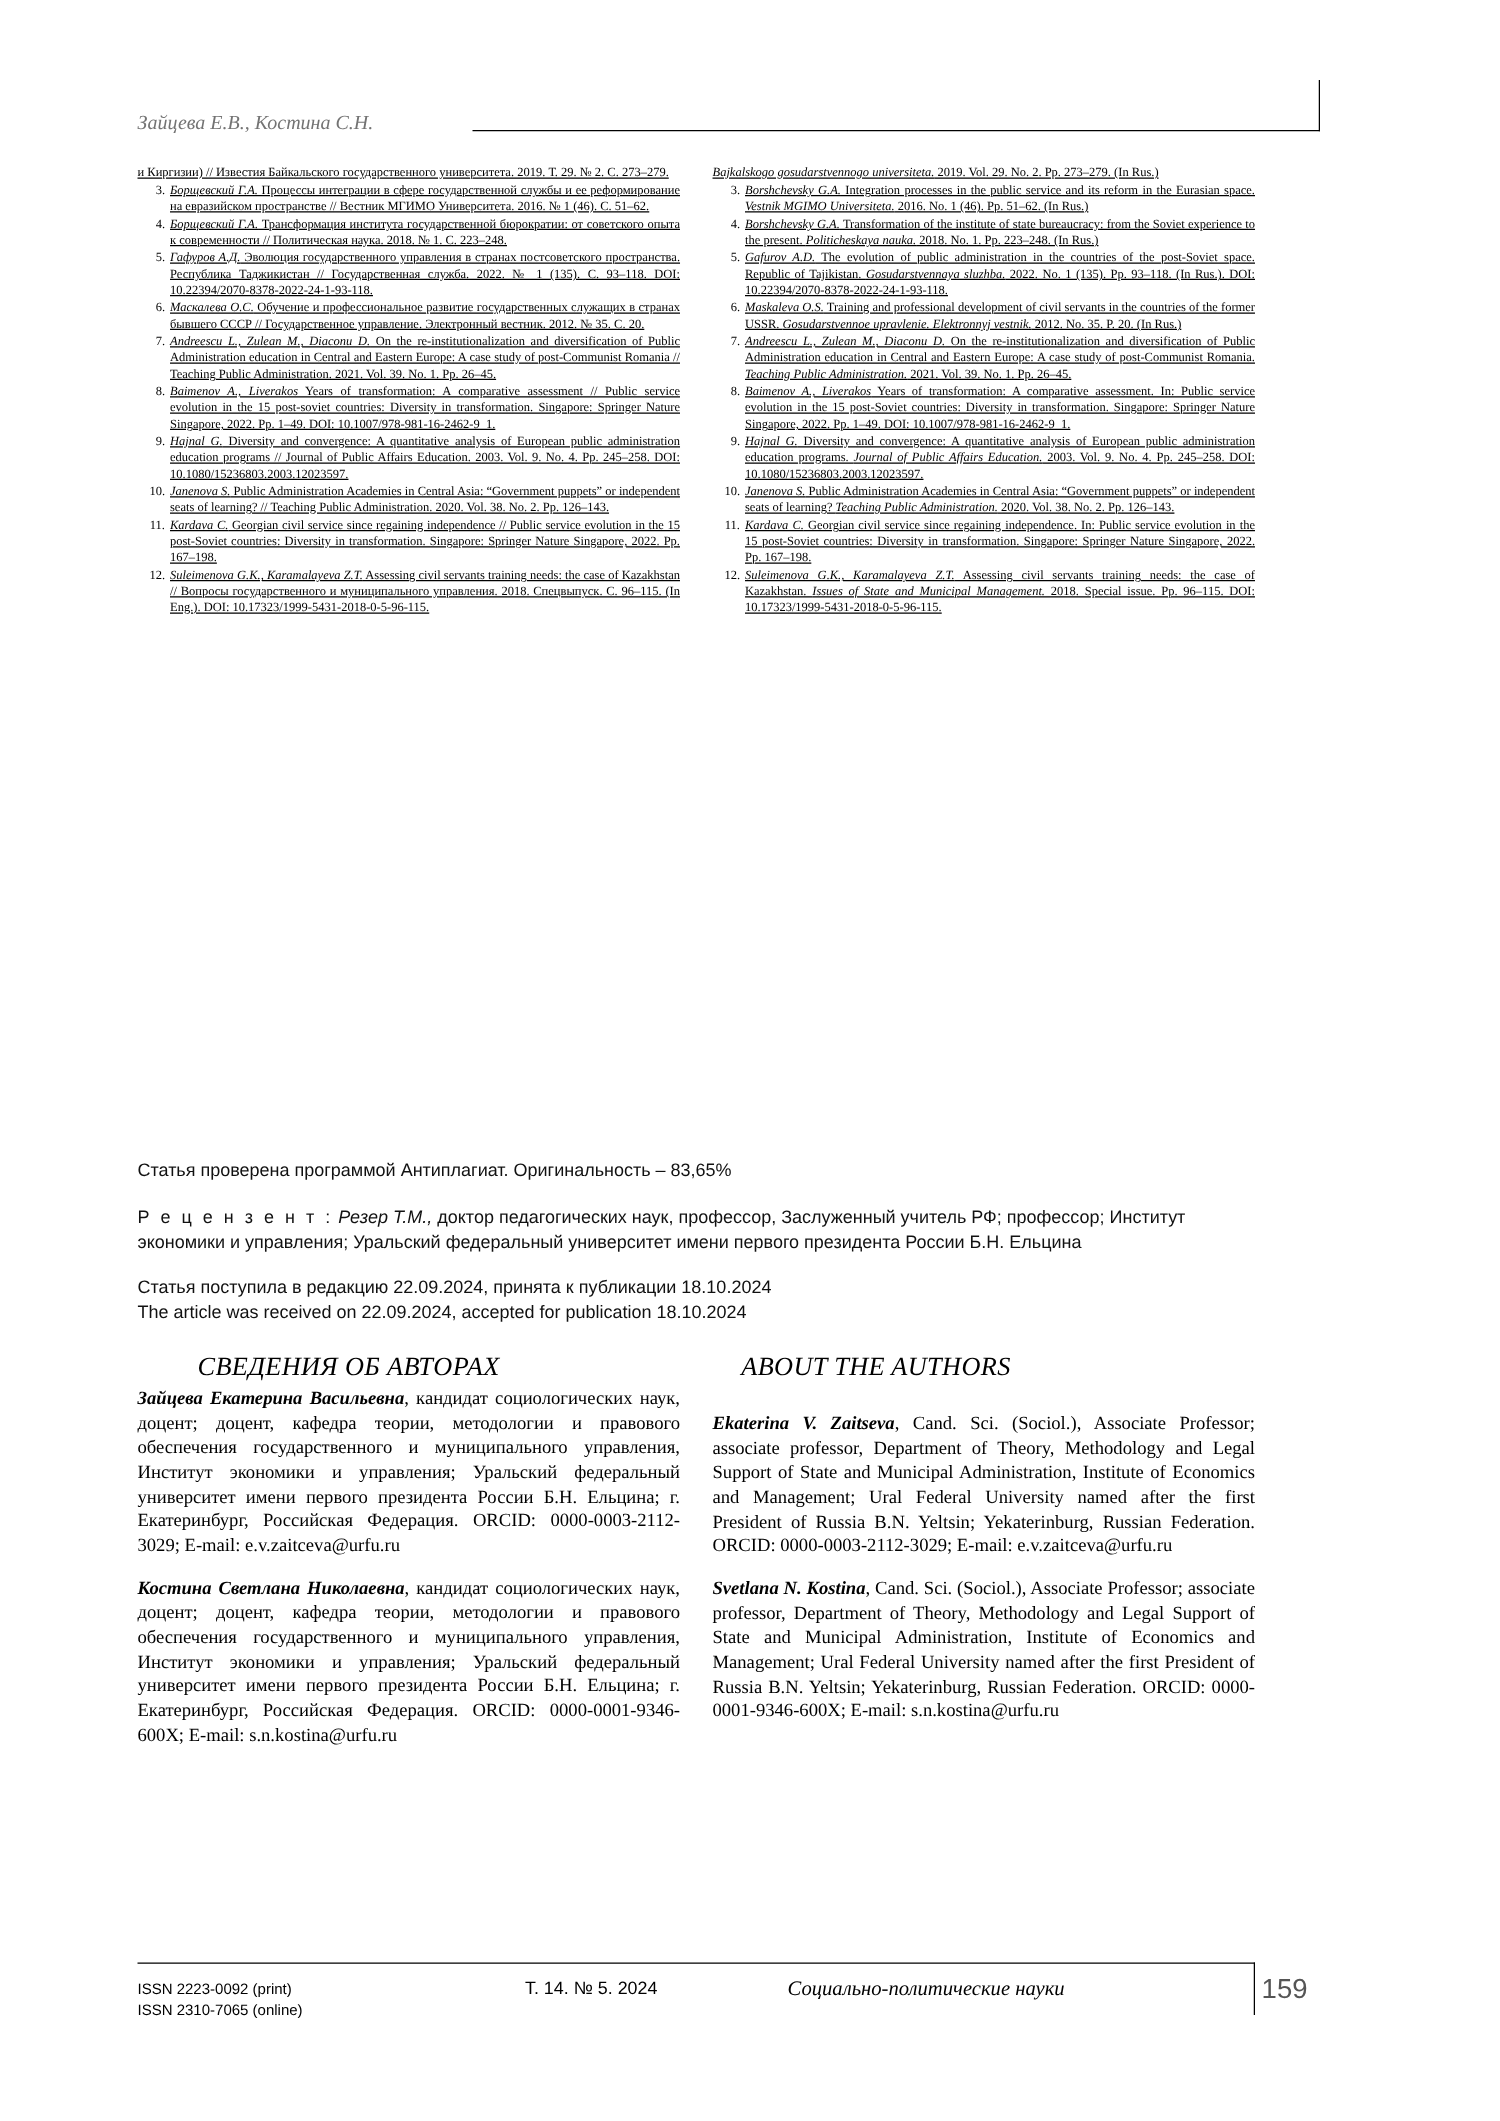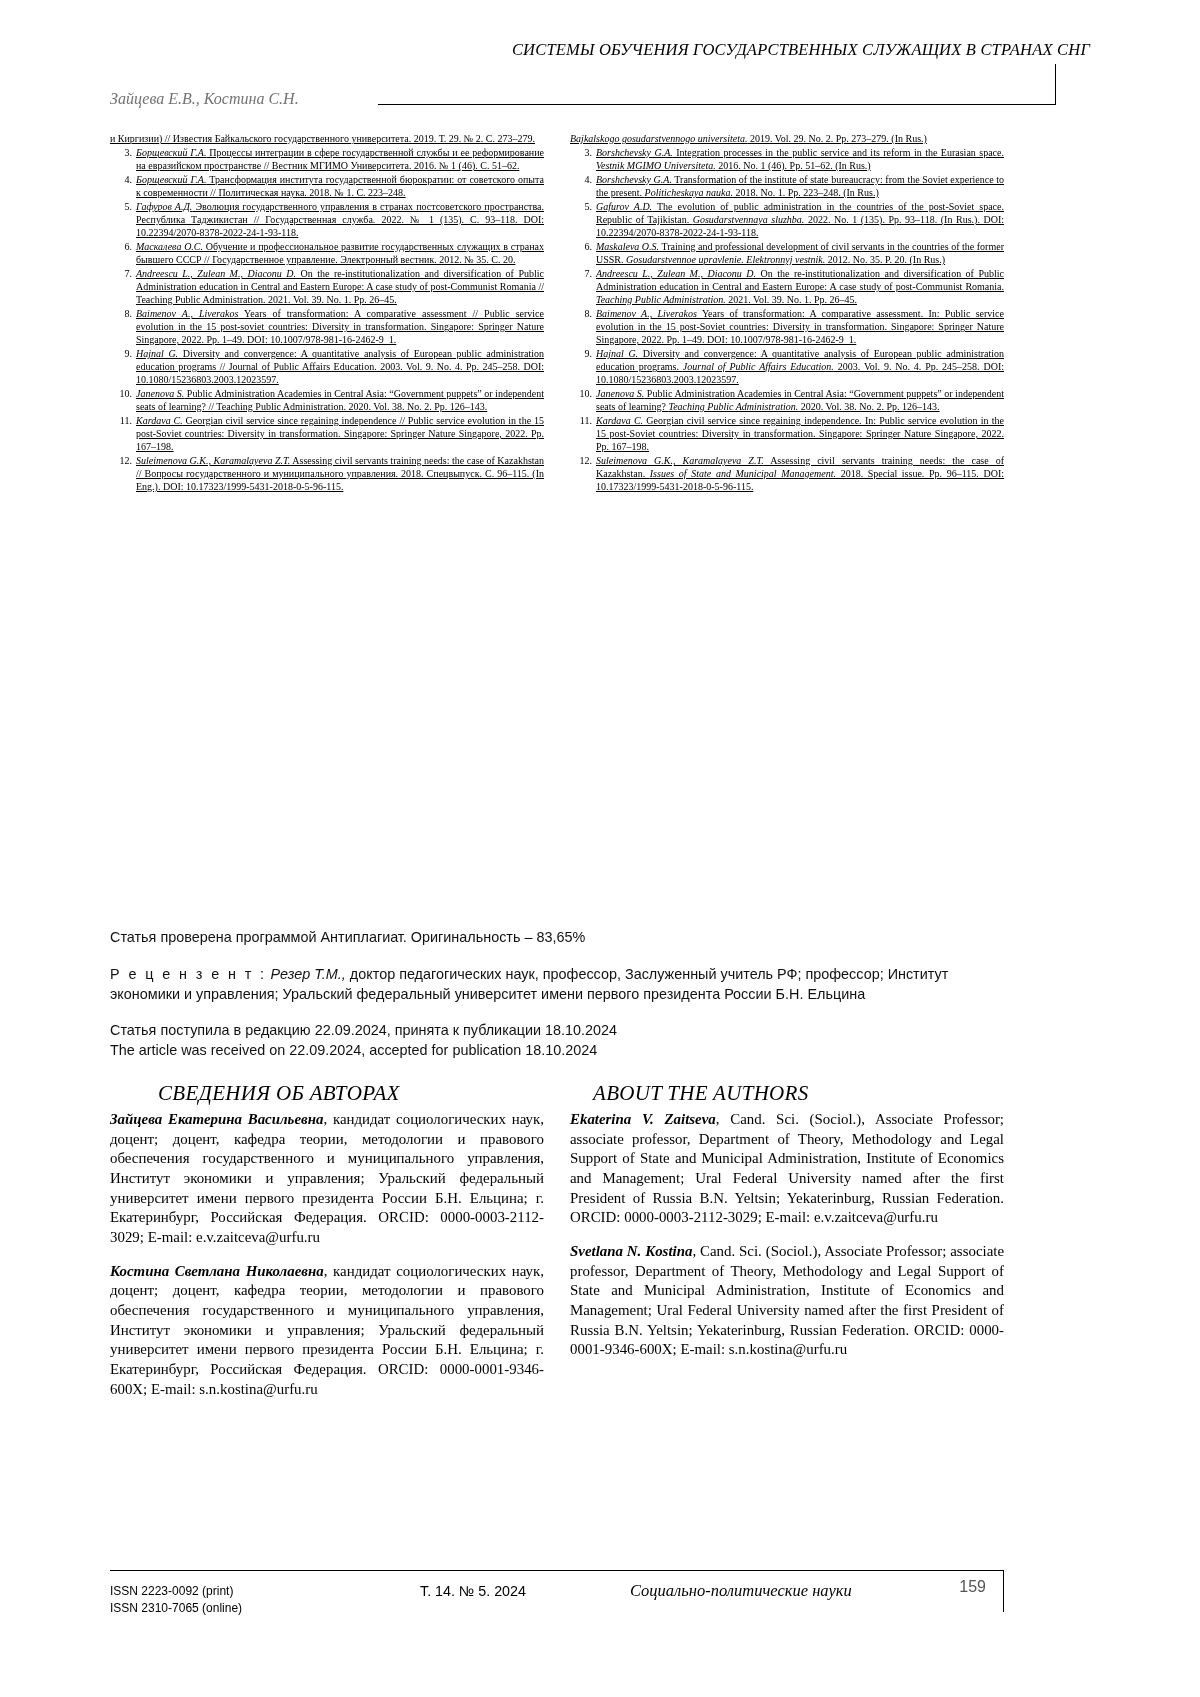--- a/index.html
+++ b/index.html
@@ -129,21 +129,21 @@
   .about-col {
     position: absolute;
     top: 1110px;
     width: 434px;
     font-size: 14.9px;
     line-height: 1.32;
     text-align: justify;
     hyphens: auto;
   }
   .about-col.left { left: 110px; }
-  .about-col.right { left: 570px; }
+  .about-col.right { left: 570px; margin-top: 20px; }
   .about-col p { margin: 0 0 14px 0; }
   .bi { font-weight: bold; font-style: italic; }
 
   
   .footer-rule {
     position: absolute;
     left: 110px;
     top: 1570px;
     width: 894px;
     height: 1px;
@@ -175,35 +175,34 @@
   .footer-journal {
     position: absolute;
     left: 630px;
     top: 1581px;
     font-family: "Liberation Serif", serif;
     font-style: italic;
     font-size: 16.5px;
   }
   .footer-page {
     position: absolute;
-    left: 926px;
+    left: 986px;
     top: 1578px;
     width: 60px;
     text-align: right;
     font-family: "Liberation Sans", sans-serif;
-    font-size: 16px;
+    font-size: 22px;
     color: #555;
   }
 </style>
 </head>
 <body>
 
 <div class="page">
 
-  <div class="running-head">СИСТЕМЫ ОБУЧЕНИЯ ГОСУДАРСТВЕННЫХ СЛУЖАЩИХ В СТРАНАХ СНГ</div>
   <div class="rule-top-right"></div>
   <div class="rule-top"></div>
   <div class="authors-head">Зайцева Е.В., Костина С.Н.</div>
 
   <div class="col col-left">
     <div class="cont-para">и Киргизии) // Известия Байкальского государственного университета. 2019. Т. 29. № 2. С. 273–279.</div>
     <ol class="refs" id="ru-list">
         <li><span class="num">3.</span><span class="it">Борщевский Г.А.</span><span> Процессы интеграции в сфере государственной службы и ее реформирование на евразийском пространстве // Вестник МГИМО Университета. 2016. № 1 (46). С. 51–62.</span></li>
         <li><span class="num">4.</span><span class="it">Борщевский Г.А.</span><span> Трансформация института государственной бюрократии: от советского опыта к современности // Политическая наука. 2018. № 1. С. 223–248.</span></li>
         <li><span class="num">5.</span><span class="it">Гафуров А.Д.</span><span> Эволюция государственного управления в странах постсоветского пространства. Республика Таджикистан // Государственная служба. 2022. № 1 (135). С. 93–118. DOI: 10.22394/2070-8378-2022-24-1-93-118.</span></li>

